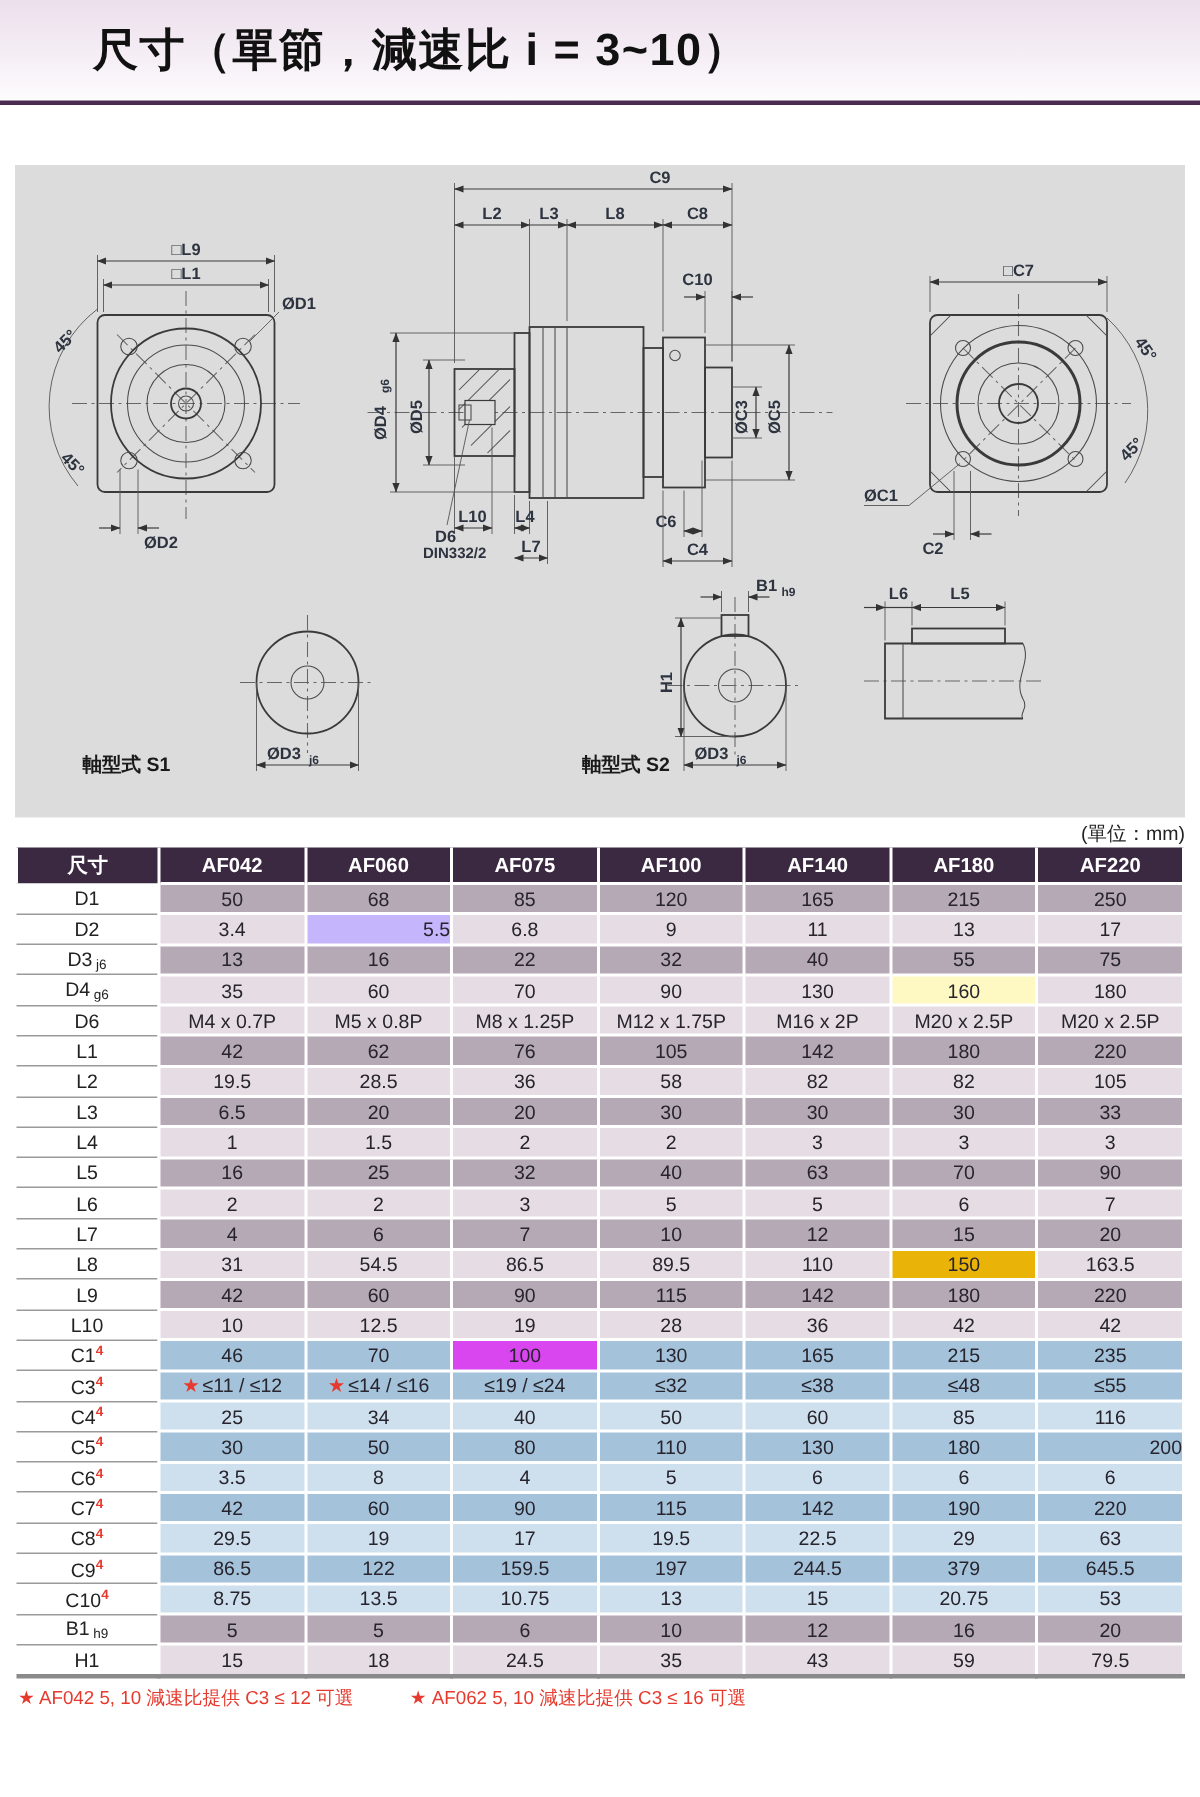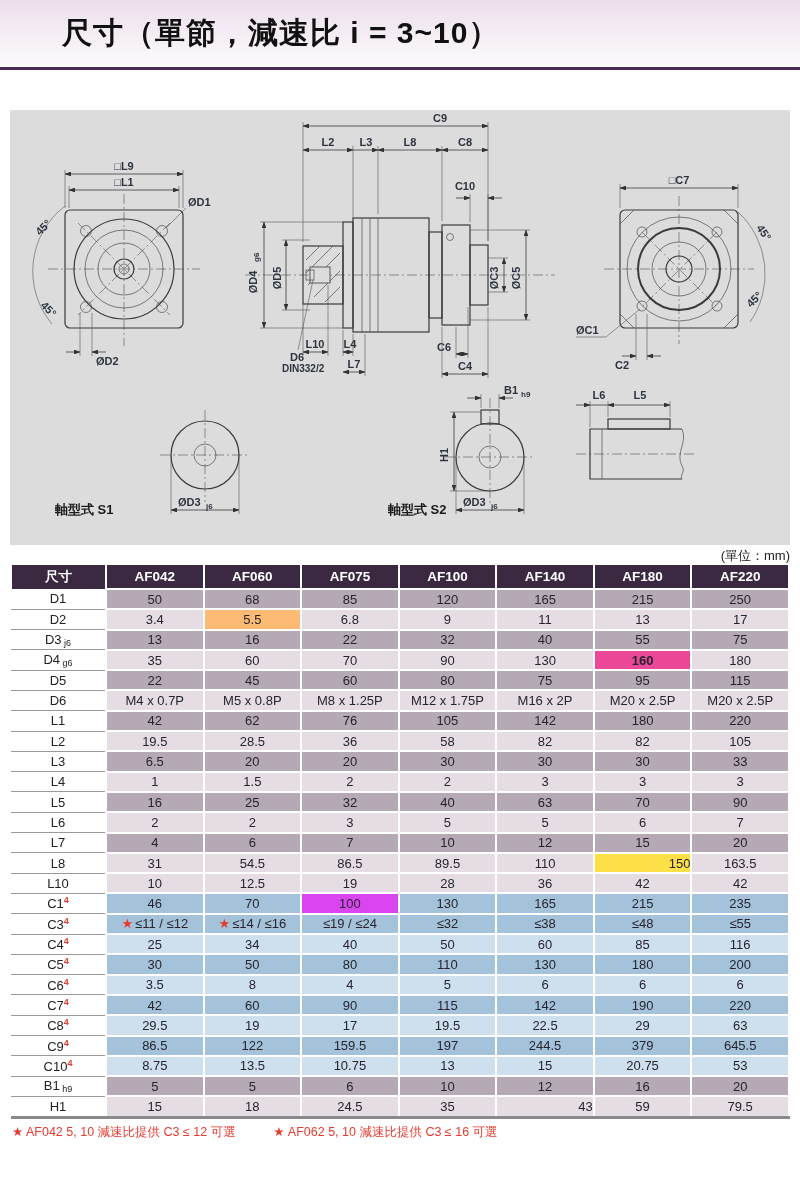--- a/index.html
+++ b/index.html
@@ -328,21 +328,21 @@
         <td style="background: rgb(180, 169, 180);">68</td>
         <td style="background: rgb(180, 169, 180);">85</td>
         <td style="background: rgb(180, 169, 180);">120</td>
         <td style="background: rgb(180, 169, 180);">165</td>
         <td style="background: rgb(180, 169, 180);">215</td>
         <td style="background: rgb(180, 169, 180);">250</td>
       </tr>
       <tr>
         <td class="lab">D2</td>
         <td style="background: rgb(229, 221, 227);">3.4</td>
-        <td style="background: #fdba74;">5.5</td>
+        <td style="background: #c4b5fd; text-align: right;">5.5</td>
         <td style="background: rgb(229, 221, 227);">6.8</td>
         <td style="background: rgb(229, 221, 227);">9</td>
         <td style="background: rgb(229, 221, 227);">11</td>
         <td style="background: rgb(229, 221, 227);">13</td>
         <td style="background: rgb(229, 221, 227);">17</td>
       </tr>
       <tr>
         <td class="lab">D3<span class="sub"> j6</span></td>
         <td style="background: rgb(180, 169, 180);">13</td>
         <td style="background: rgb(180, 169, 180);">16</td>
@@ -352,32 +352,22 @@
         <td style="background: rgb(180, 169, 180);">55</td>
         <td style="background: rgb(180, 169, 180);">75</td>
       </tr>
       <tr>
         <td class="lab">D4<span class="sub"> g6</span></td>
         <td style="background: rgb(229, 221, 227);">35</td>
         <td style="background: rgb(229, 221, 227);">60</td>
         <td style="background: rgb(229, 221, 227);">70</td>
         <td style="background: rgb(229, 221, 227);">90</td>
         <td style="background: rgb(229, 221, 227);">130</td>
-        <td style="background: #ec4899; font-weight: bold;">160</td>
+        <td style="background: #fef9c3;">160</td>
         <td style="background: rgb(229, 221, 227);">180</td>
-      </tr>
-      <tr>
-        <td class="lab">D5</td>
-        <td style="background: rgb(180, 169, 180);">22</td>
-        <td style="background: rgb(180, 169, 180);">45</td>
-        <td style="background: rgb(180, 169, 180);">60</td>
-        <td style="background: rgb(180, 169, 180);">80</td>
-        <td style="background: rgb(180, 169, 180);">75</td>
-        <td style="background: rgb(180, 169, 180);">95</td>
-        <td style="background: rgb(180, 169, 180);">115</td>
       </tr>
       <tr>
         <td class="lab">D6</td>
         <td style="background: rgb(229, 221, 227);">M4 x 0.7P</td>
         <td style="background: rgb(229, 221, 227);">M5 x 0.8P</td>
         <td style="background: rgb(229, 221, 227);">M8 x 1.25P</td>
         <td style="background: rgb(229, 221, 227);">M12 x 1.75P</td>
         <td style="background: rgb(229, 221, 227);">M16 x 2P</td>
         <td style="background: rgb(229, 221, 227);">M20 x 2.5P</td>
         <td style="background: rgb(229, 221, 227);">M20 x 2.5P</td>
@@ -452,22 +442,32 @@
         <td style="background: rgb(180, 169, 180);">15</td>
         <td style="background: rgb(180, 169, 180);">20</td>
       </tr>
       <tr>
         <td class="lab">L8</td>
         <td style="background: rgb(229, 221, 227);">31</td>
         <td style="background: rgb(229, 221, 227);">54.5</td>
         <td style="background: rgb(229, 221, 227);">86.5</td>
         <td style="background: rgb(229, 221, 227);">89.5</td>
         <td style="background: rgb(229, 221, 227);">110</td>
-        <td style="background: #fde047; text-align: right;">150</td>
+        <td style="background: #eab308;">150</td>
         <td style="background: rgb(229, 221, 227);">163.5</td>
+      </tr>
+      <tr>
+        <td class="lab">L9</td>
+        <td style="background: rgb(180, 169, 180);">42</td>
+        <td style="background: rgb(180, 169, 180);">60</td>
+        <td style="background: rgb(180, 169, 180);">90</td>
+        <td style="background: rgb(180, 169, 180);">115</td>
+        <td style="background: rgb(180, 169, 180);">142</td>
+        <td style="background: rgb(180, 169, 180);">180</td>
+        <td style="background: rgb(180, 169, 180);">220</td>
       </tr>
       <tr>
         <td class="lab">L10</td>
         <td style="background: rgb(229, 221, 227);">10</td>
         <td style="background: rgb(229, 221, 227);">12.5</td>
         <td style="background: rgb(229, 221, 227);">19</td>
         <td style="background: rgb(229, 221, 227);">28</td>
         <td style="background: rgb(229, 221, 227);">36</td>
         <td style="background: rgb(229, 221, 227);">42</td>
         <td style="background: rgb(229, 221, 227);">42</td>
@@ -503,21 +503,21 @@
         <td style="background: rgb(206, 224, 237);">116</td>
       </tr>
       <tr>
         <td class="lab">C5<span class="sup4">4</span></td>
         <td style="background: rgb(164, 195, 218);">30</td>
         <td style="background: rgb(164, 195, 218);">50</td>
         <td style="background: rgb(164, 195, 218);">80</td>
         <td style="background: rgb(164, 195, 218);">110</td>
         <td style="background: rgb(164, 195, 218);">130</td>
         <td style="background: rgb(164, 195, 218);">180</td>
-        <td style="background: rgb(164, 195, 218);">200</td>
+        <td style="background: rgb(164, 195, 218); text-align: right;">200</td>
       </tr>
       <tr>
         <td class="lab">C6<span class="sup4">4</span></td>
         <td style="background: rgb(206, 224, 237);">3.5</td>
         <td style="background: rgb(206, 224, 237);">8</td>
         <td style="background: rgb(206, 224, 237);">4</td>
         <td style="background: rgb(206, 224, 237);">5</td>
         <td style="background: rgb(206, 224, 237);">6</td>
         <td style="background: rgb(206, 224, 237);">6</td>
         <td style="background: rgb(206, 224, 237);">6</td>
@@ -571,21 +571,21 @@
         <td style="background: rgb(180, 169, 180);">12</td>
         <td style="background: rgb(180, 169, 180);">16</td>
         <td style="background: rgb(180, 169, 180);">20</td>
       </tr>
       <tr>
         <td class="lab">H1</td>
         <td style="background: rgb(229, 221, 227);">15</td>
         <td style="background: rgb(229, 221, 227);">18</td>
         <td style="background: rgb(229, 221, 227);">24.5</td>
         <td style="background: rgb(229, 221, 227);">35</td>
-        <td style="background: rgb(229, 221, 227); text-align: right;">43</td>
+        <td style="background: rgb(229, 221, 227);">43</td>
         <td style="background: rgb(229, 221, 227);">59</td>
         <td style="background: rgb(229, 221, 227);">79.5</td>
       </tr>
     </tbody>
 </table>
 
 <div class="notes">
   <div>
     <span>★ AF042  5, 10 減速比提供 C3 ≤ 12 可選</span>
     <span class="n2b">★ AF062  5, 10 減速比提供 C3 ≤ 16 可選</span>

